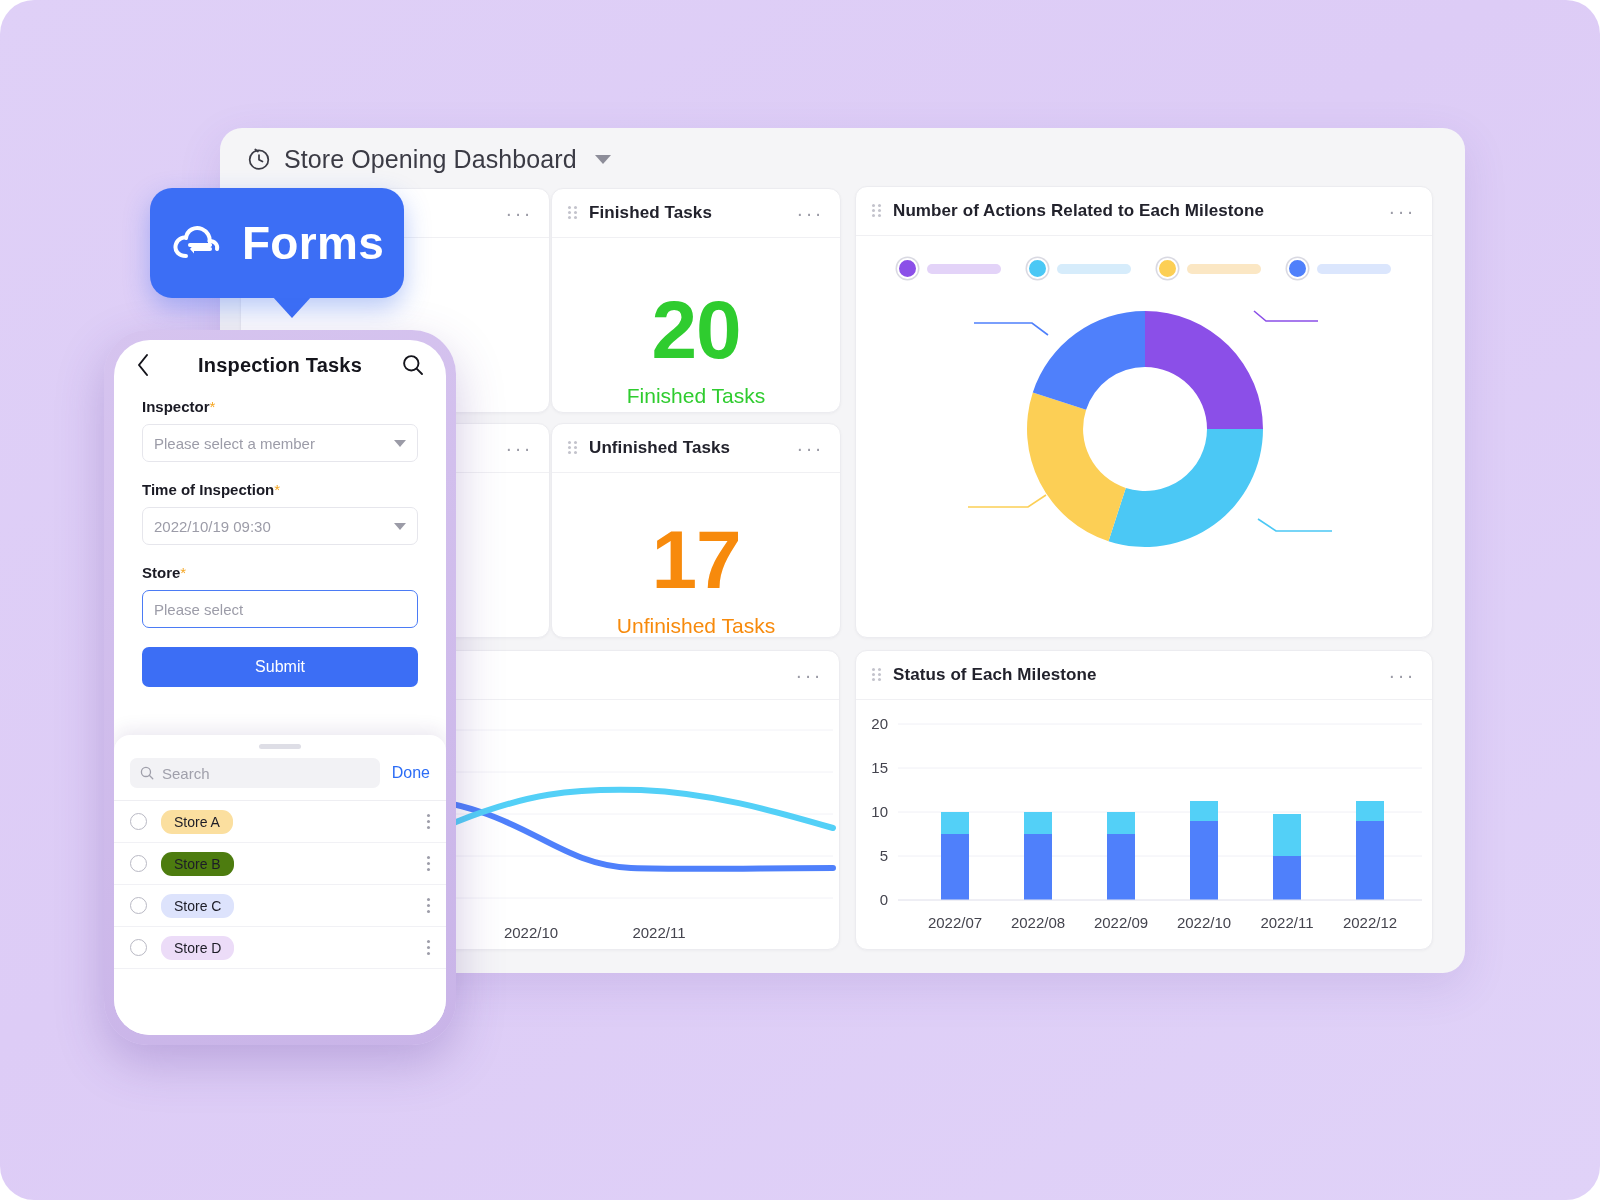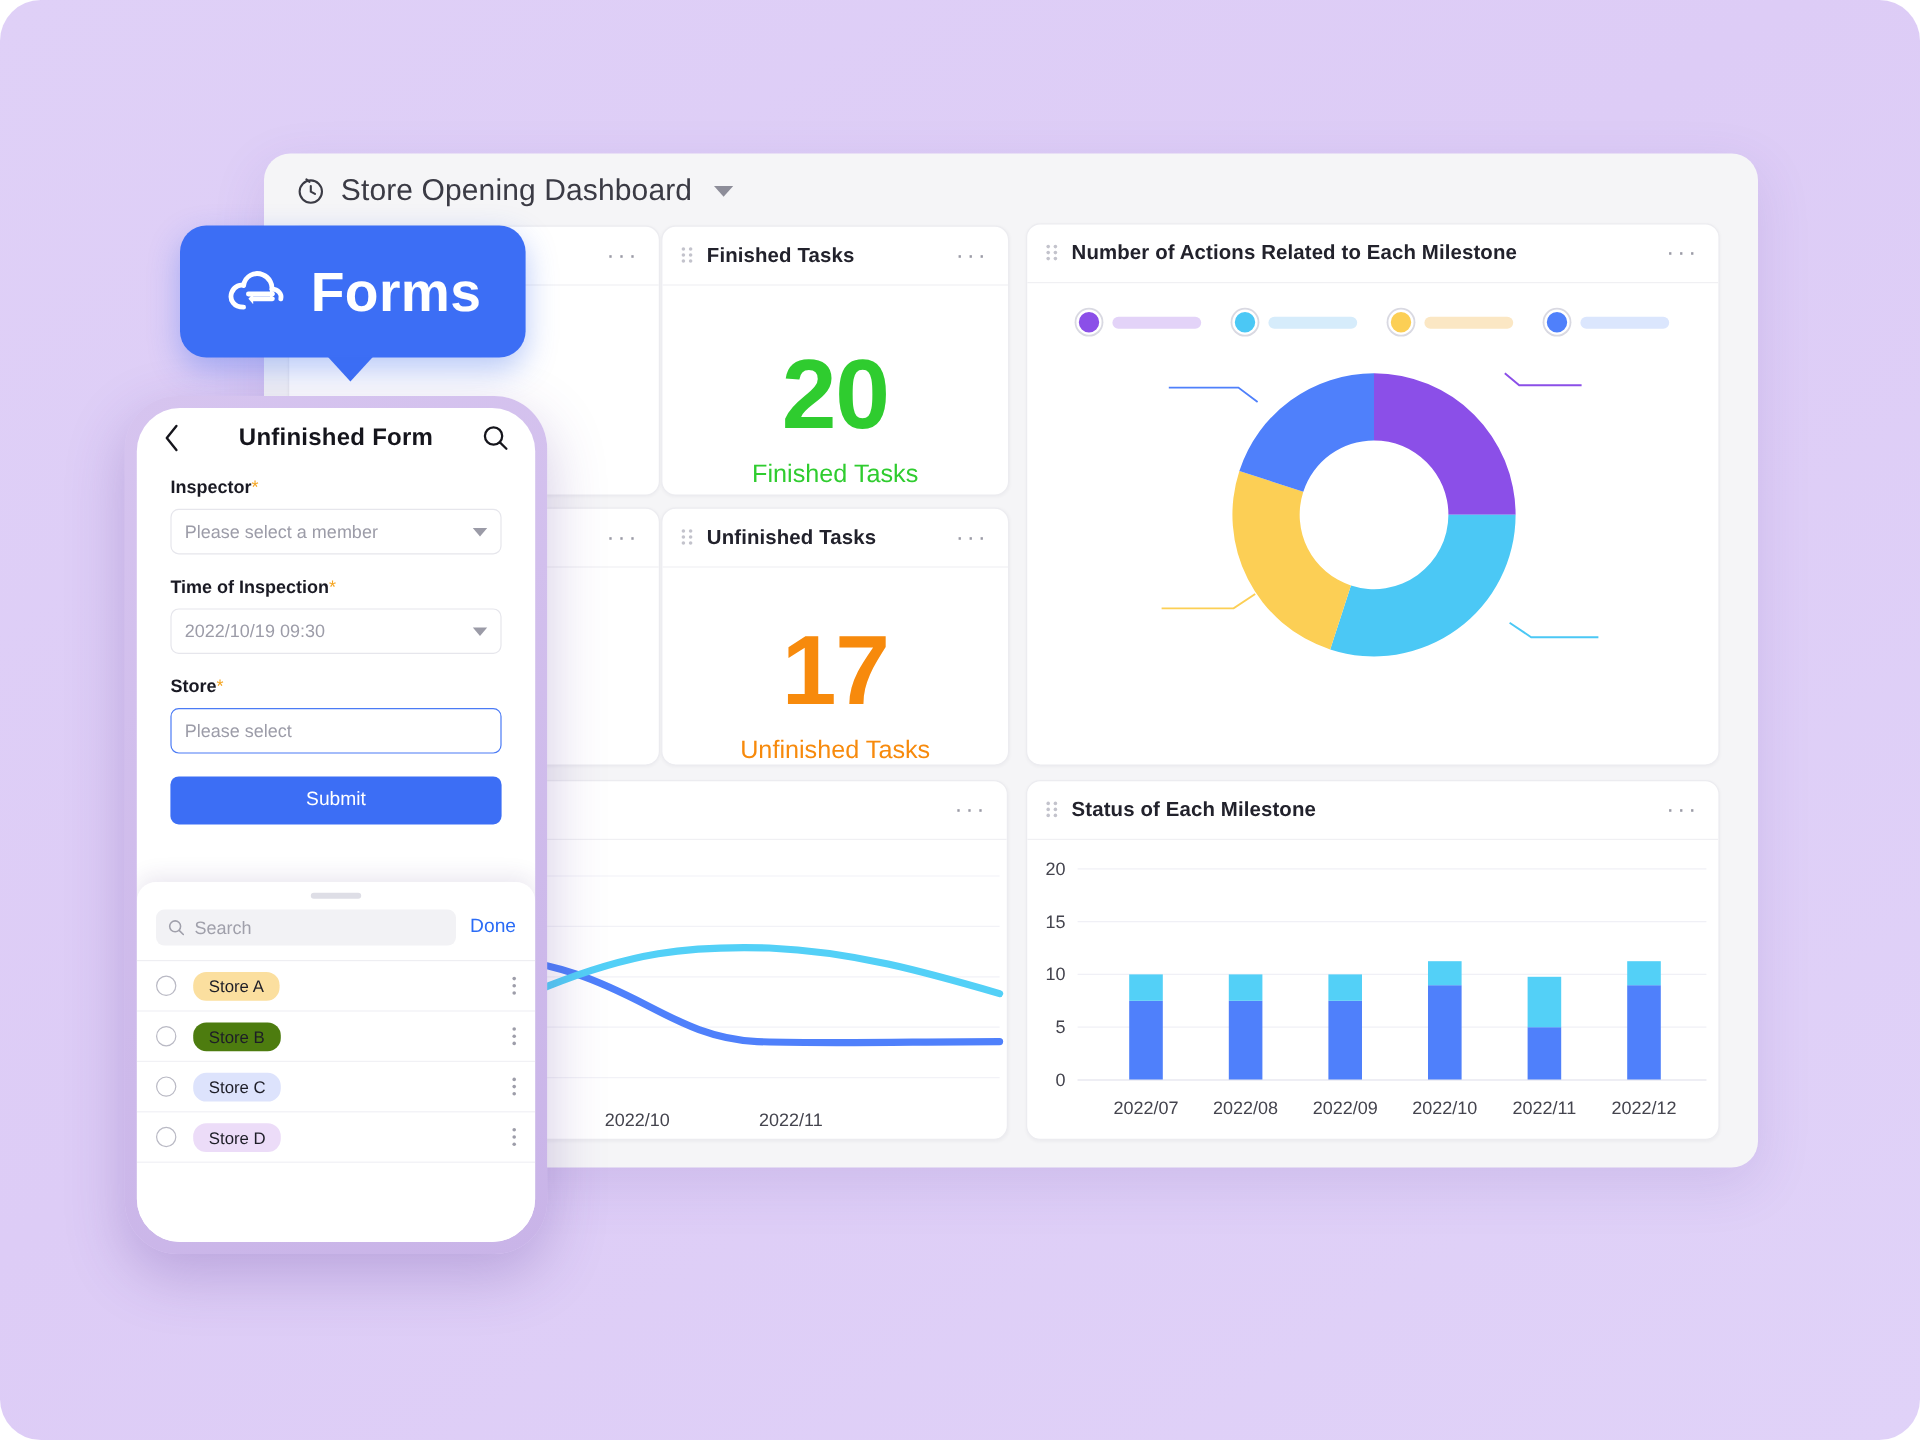--- a/index.html
+++ b/index.html
@@ -106,21 +106,21 @@
   
   .legend { display: flex; justify-content: center; align-items: center; gap: 26px; padding-top: 22px; }
   .lg-item { display: flex; align-items: center; gap: 9px; }
   .lg-dot { width: 21px; height: 21px; border-radius: 50%; border: 2.5px solid #fff; box-shadow: 0 0 0 1.5px #d9d9e2; }
   .lg-bar { width: 74px; height: 10px; border-radius: 6px; }
 
   
   #forms-badge {
     position: absolute;
     left: 150px; top: 188px;
-    width: 288px; height: 110px;
+    width: 254px; height: 110px;
     background: #3c6ef5;
     border-radius: 22px;
     display: flex; align-items: center; justify-content: center;
     gap: 14px;
     box-shadow: 0 10px 26px rgba(48,96,235,.34);
     z-index: 40;
   }
   #forms-badge .tail {
     position: absolute;
     left: 122px; bottom: -20px;
@@ -447,21 +447,21 @@
   </div>
 
   <div id="phone">
     <div id="screen">
 
 
       <div id="navbar">
         <svg width="14" height="24" viewBox="0 0 14 24">
           <path d="M11 2 L 3 12 L 11 22" fill="none" stroke="#15151c" stroke-width="2" stroke-linecap="round" stroke-linejoin="round"></path>
         </svg>
-        <span id="nav-title">Unfinished Form</span>
+        <span id="nav-title">Inspection Tasks</span>
         <svg width="22" height="22" viewBox="0 0 22 22" style="margin-left:auto">
           <circle cx="9.3" cy="9.3" r="7.2" fill="none" stroke="#15151c" stroke-width="1.9"></circle>
           <path d="M14.6 14.6 L20 20" stroke="#15151c" stroke-width="1.9" stroke-linecap="round"></path>
         </svg>
       </div>
 
       <div class="form-area">
 
         <div>
           <div class="f-label">

